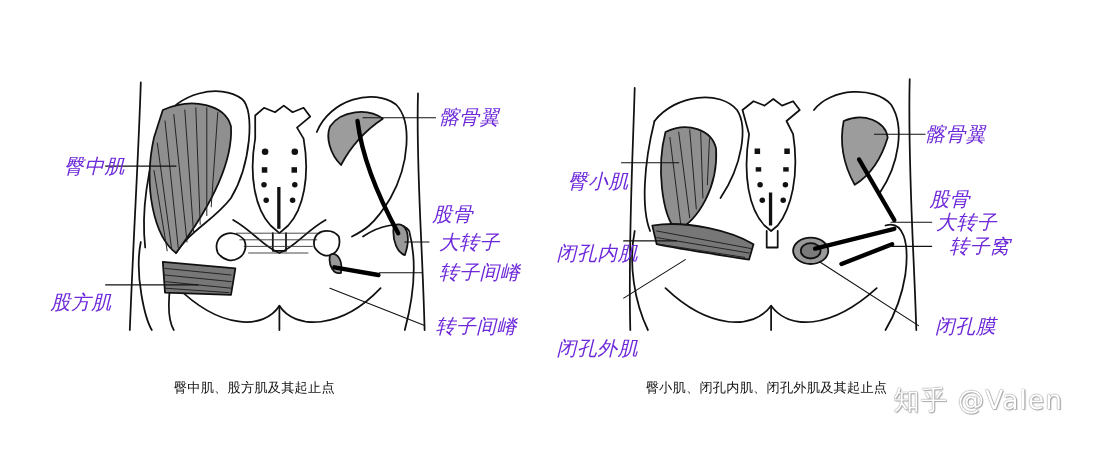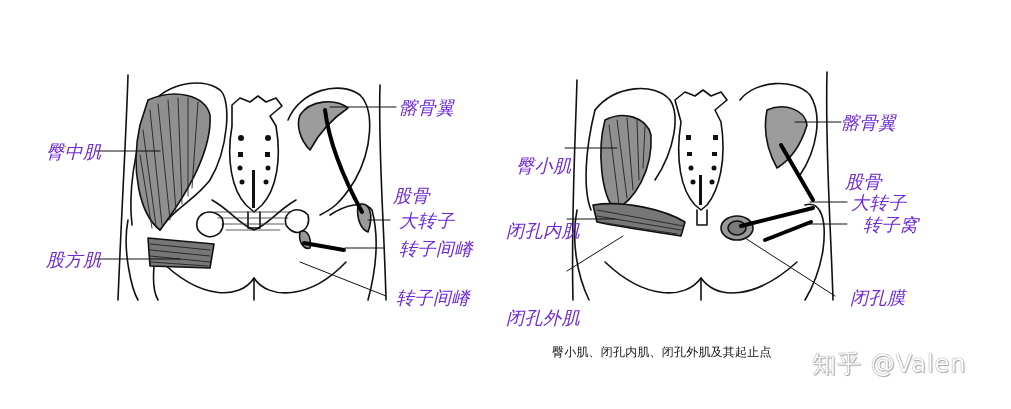--- a/index.html
+++ b/index.html
@@ -93,28 +93,29 @@
     <g stroke="#111" stroke-width="1">
       <path d="M96 151 L160 151"></path>
       <path d="M96 259 L180 259"></path>
       <path d="M330 107 L396 107"></path>
       <path d="M368 220 L390 220"></path>
       <path d="M345 248 L384 248"></path>
       <path d="M300 262 L386 296"></path>
     </g>
   </svg>
 
-  <div class="label" style="left:46px; top:144px;">臀中肌</div>
-  <div class="label" style="left:46px; top:252px;">股方肌</div>
+  <div class="label" style="left:58px; top:144px;">臀中肌</div>
+  <div class="label" style="left:46px; top:268px;">股方肌</div>
   <div class="label" style="left:399px; top:100px;">髂骨翼</div>
   <div class="label" style="left:393px; top:188px;">股骨</div>
   <div class="label" style="left:399px; top:213px;">大转子</div>
   <div class="label" style="left:399px; top:241px;">转子间嵴</div>
   <div class="label" style="left:396px; top:290px;">转子间嵴</div>
 
+  <div class="caption" style="left:158px;">臀中肌、股方肌及其起止点</div>
 </div>
 
 <div class="figure fig-right">
   <svg class="art" width="506" height="409" viewBox="0 0 506 409" fill="none" stroke="#111" stroke-width="1.6" stroke-linecap="round" stroke-linejoin="round">
 
     <path d="M72 80 C70 150 66 220 68 300"></path>
     <path d="M322 72 C320 150 326 230 328 300"></path>
 
     <path d="M90 110 C110 85 150 82 165 100 C175 115 170 150 150 180"></path>
     <path d="M90 110 C80 150 78 190 86 210"></path>
@@ -178,16 +179,16 @@
 
   <div class="label" style="left:11px; top:158px;">臀小肌</div>
   <div class="label" style="left:1px; top:212px;margin-top:11px;">闭孔内肌</div>
   <div class="label" style="left:1px; top:264px;margin-top:46px;">闭孔外肌</div>
   <div class="label" style="left:336px; top:115px;">髂骨翼</div>
   <div class="label" style="left:340px; top:174px;">股骨</div>
   <div class="label" style="left:346px; top:195px;">大转子</div>
   <div class="label" style="left:346px; top:217px;margin-left:12px;">转子窝</div>
   <div class="label" style="left:345px; top:290px;">闭孔膜</div>
 
-  <div class="caption" style="left:47px;text-align:center;">臀小肌、闭孔内肌、闭孔外肌及其起止点</div>
+  <div class="caption" style="left:82px;text-align:center;">臀小肌、闭孔内肌、闭孔外肌及其起止点</div>
 </div>
 
 <div class="watermark">知乎 @Valen</div>
 
 </body></html>

